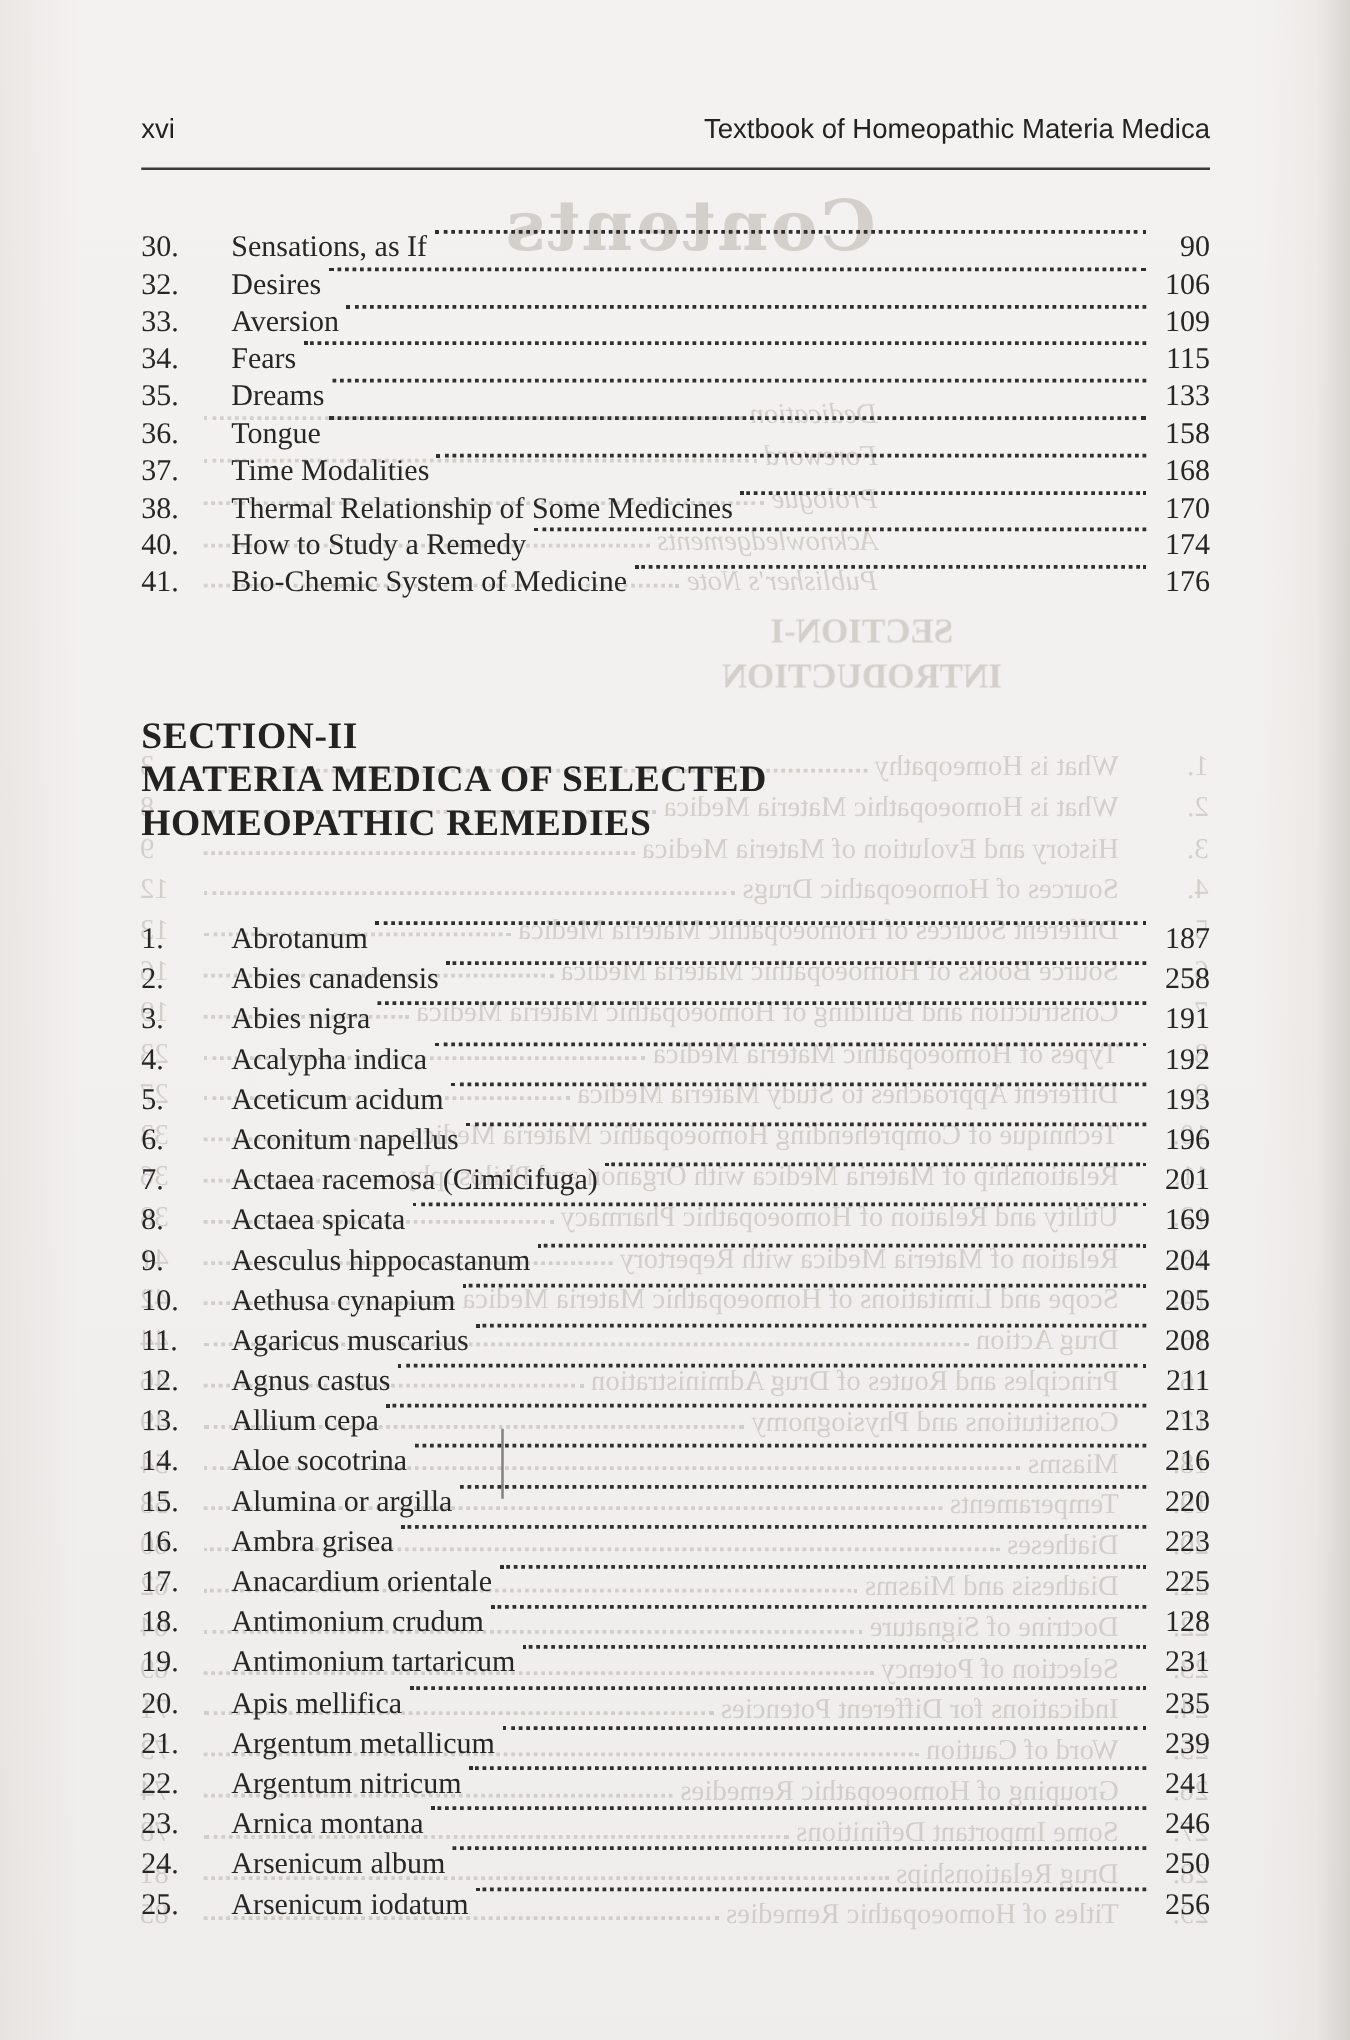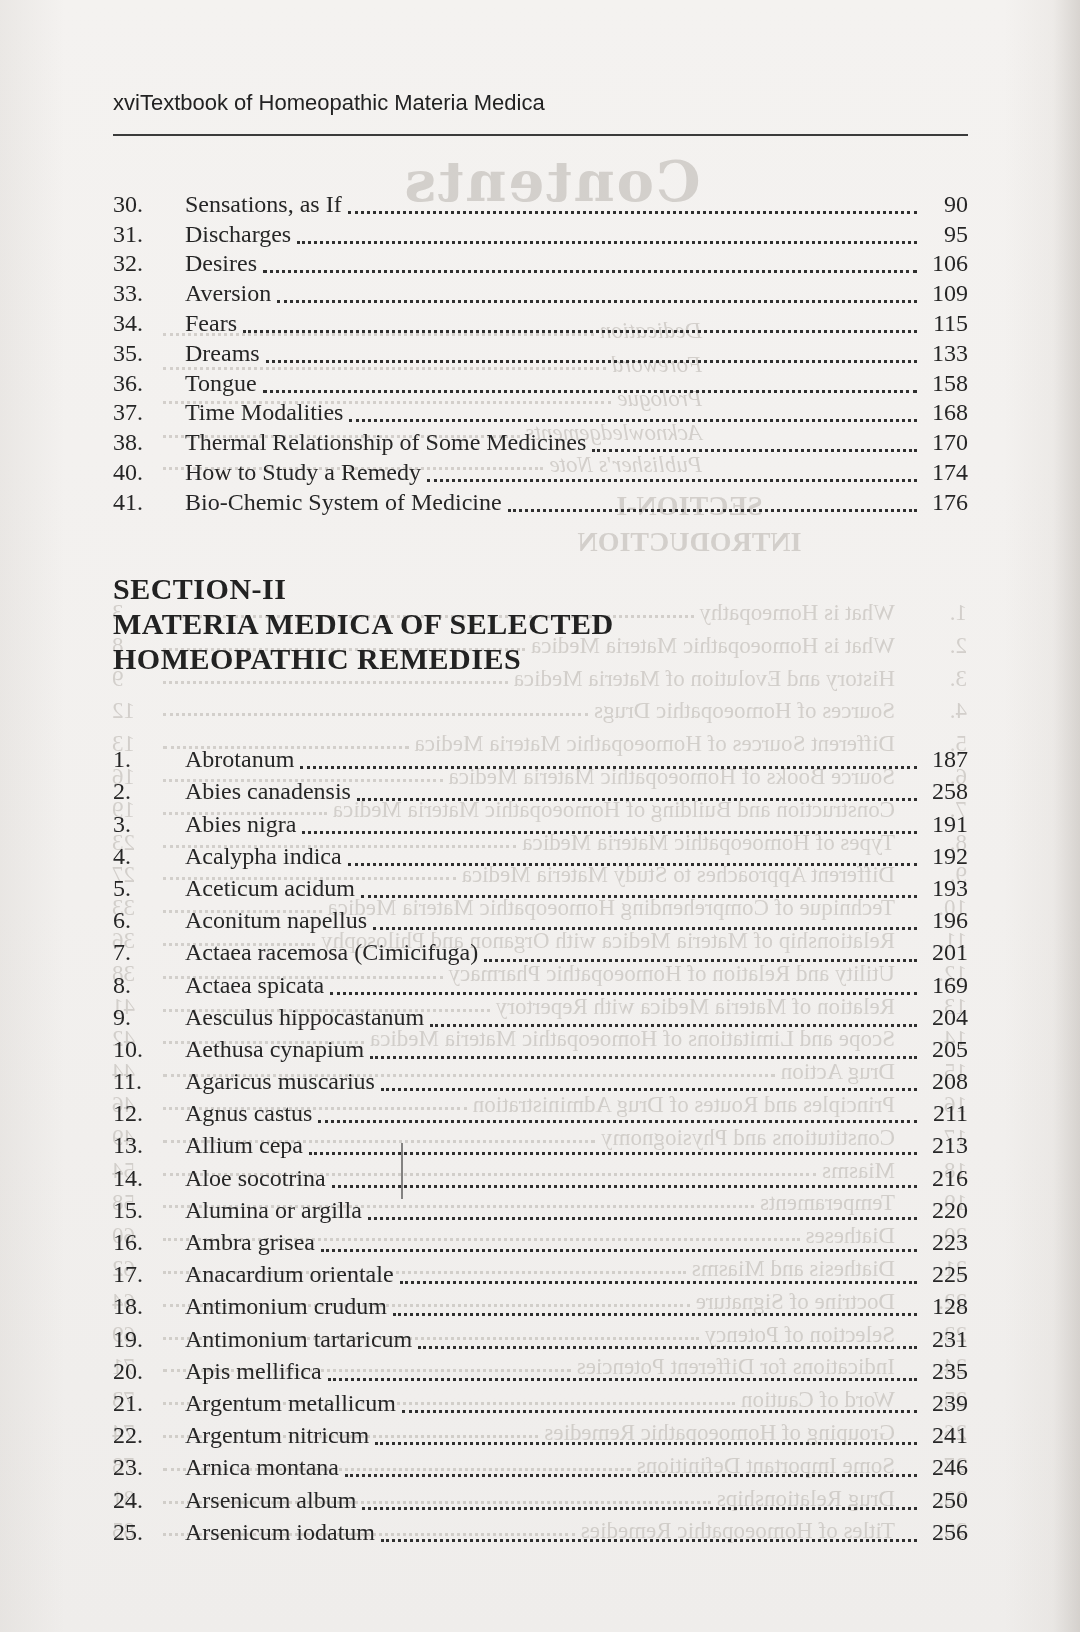--- a/index.html
+++ b/index.html
@@ -7,29 +7,29 @@
     position:relative; width:1080px; height:1632px; overflow:hidden;
     background:
       linear-gradient(90deg, rgba(205,200,195,.25) 0%, rgba(244,242,240,0) 6%),
       linear-gradient(270deg, rgba(170,163,156,.38) 0%, rgba(205,199,193,.18) 2.5%, rgba(244,242,240,0) 7%),
       linear-gradient(180deg, #f4f2f0 0%, #f2f0ee 55%, #efedeb 100%);
     font-family:"Liberation Serif", serif; color:#262626;
   }
   
   .header {
     position:absolute; top:90px; left:113px; right:112px;
-    display:flex; justify-content:flex-start; align-items:flex-end;
+    display:flex; justify-content:space-between; align-items:flex-end;
     font-family:"Liberation Sans", sans-serif; font-size:22px; color:#222;
   }
   .rule { position:absolute; top:134px; left:113px; right:112px; height:2px; background:#3b3b3b; }
   
   .toc { position:absolute; left:113px; right:112px; }
   #toc1 { top:186px; }
   #toc2 { top:739px; }
-  .row { display:flex; align-items:flex-end; font-size:24px; line-height:1; white-space:nowrap; }
+  .row { display:flex; align-items:flex-start; font-size:24px; line-height:1; white-space:nowrap; }
   #toc1 .row { height:29.8px; }
   #toc2 .row { height:32.2px; }
   .num { flex:none; width:72px; }
   .title { flex:none; padding-right:3px; }
   .dots { flex:1; min-width:12px; border-bottom:3px dotted #2f2f2f; margin:0 5px 0 3px; position:relative; top:-2px; }
   .pg { flex:none; min-width:46px; text-align:right; }
   
   .sec-heading {
     position:absolute; top:571px; left:113px; right:112px;
     font-weight:bold; font-size:30px; line-height:35px; letter-spacing:.5px; color:#222;
@@ -315,26 +315,20 @@
 
   <div class="toc" id="toc1">
 
       <div class="row">
         <span class="num">30.</span>
         <span class="title">Sensations, as If</span>
         <span class="dots"></span>
         <span class="pg">90</span>
       </div>
 
-      <div class="row">
-        <span class="num">31.</span>
-        <span class="title">Discharges</span>
-        <span class="dots"></span>
-        <span class="pg">95</span>
-      </div>
 
       <div class="row">
         <span class="num">32.</span>
         <span class="title">Desires</span>
         <span class="dots"></span>
         <span class="pg">106</span>
       </div>
 
       <div class="row">
         <span class="num">33.</span>

